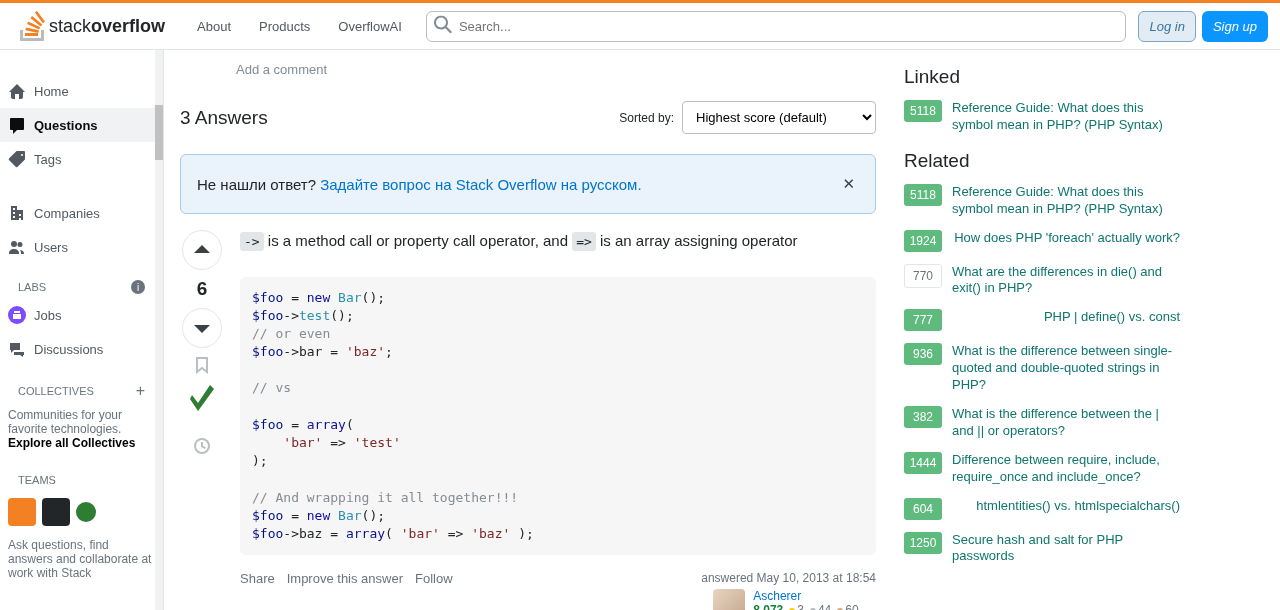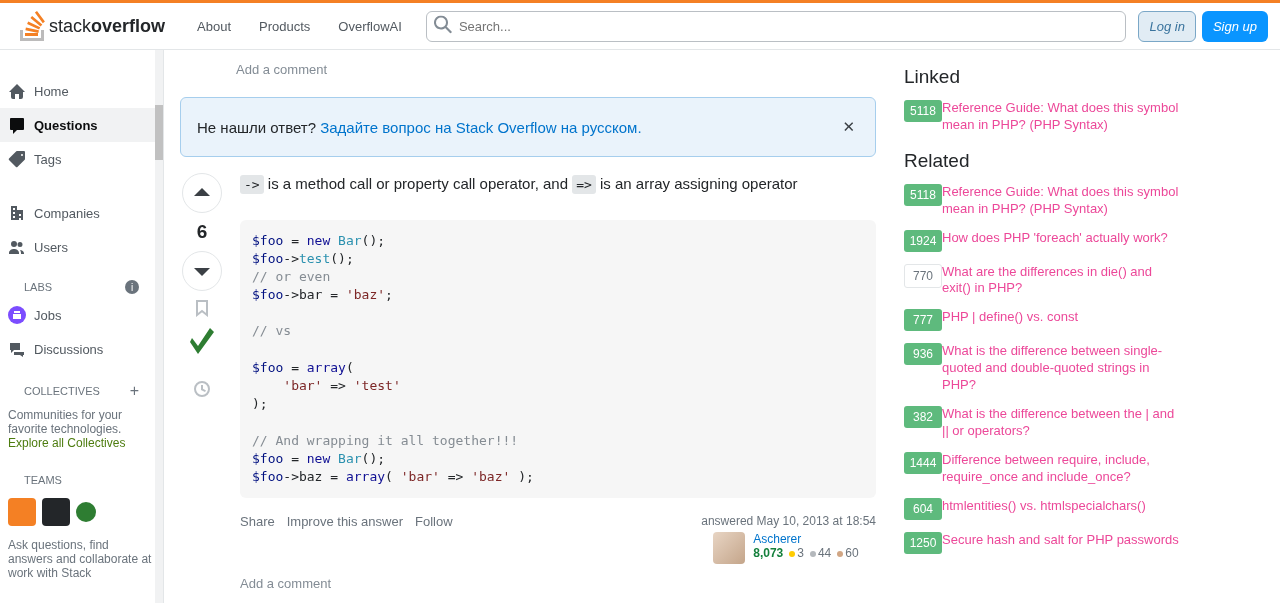--- a/index.html
+++ b/index.html
@@ -16,23 +16,23 @@
 .auth-buttons { display: flex; gap: 6px; }
 .btn { padding: 7px 10px; border-radius: 6px; font-size: 13px; cursor: pointer; border: 1px solid transparent; font-style: italic; }
 .btn-outline { border: 1px solid #7aa7c7; color: #39739d; background: #e1ecf4; }
 .btn-primary { background: #0a95ff; color: #fff; }
 .main-layout { display: flex; }
 .sidebar { width: 164px; border-right: 1px solid #e3e6e8; padding-top: 24px; position: relative; }
 .sidebar-scroll { position: absolute; right: 0; top: 0; width: 8px; height: 100%; background: #f1f2f3; }
 .sidebar-thumb { width: 8px; height: 55px; background: #c1c1c1; margin-top: 55px; }
 .sidebar-item { display: flex; align-items: center; gap: 8px; padding: 8px 8px 8px 8px; color: #525960; cursor: pointer; font-size: 13px; }
 .sidebar-item.active { background: #f1f2f3; font-weight: 700; color: #0c0d0e; border-right: 3px solid #f48024; }
-.sidebar-section { padding: 16px 24px 4px; font-size: 11px; color: #6a737c; display: flex; align-items: center; justify-content: space-between; }
+.sidebar-section { padding: 16px 18px 4px; font-size: 11px; color: #6a737c; display: flex; align-items: center; justify-content: space-between; }
 .sidebar-sub { padding: 4px 8px 8px; font-size: 12px; color: #6a737c; }
-.sidebar-sub a { color: #4d7c0f; font-weight: 400; text-decoration: none; }
+.sidebar-sub a { color: #000000; font-weight: 700; text-decoration: none; }
 .content-area { flex: 1; display: flex; max-width: 1100px; }
 .main-content { flex: 1; padding: 0 16px; max-width: 728px; }
 .right-sidebar { width: 300px; padding: 0 12px; }
 .add-comment { color: #838c95; font-size: 13px; padding: 12px 0 12px 56px; cursor: pointer; }
 .answers-header { display: flex; justify-content: space-between; align-items: center; padding: 12px 0; }
 .answers-title { font-size: 19px; }
 .sort-wrap { display: flex; align-items: center; gap: 8px; font-size: 12px; }
 .sort-select { padding: 7px 32px 7px 9px; border: 1px solid #babfc4; border-radius: 4px; font-size: 13px; background: #fff; }
 .notice { background: #eaf3fb; border: 1px solid #a6ceed; border-radius: 6px; padding: 16px; margin: 8px 0 16px; display: flex; justify-content: space-between; align-items: center; font-size: 15px; }
 .notice a { color: #0074cc; text-decoration: none; }
@@ -59,24 +59,24 @@
 .answer-meta .user-link { color: #0074cc; }
 .user-card { display: flex; gap: 8px; margin-top: 4px; padding-left: 12px; }
 .avatar { width: 32px; height: 32px; background: #d6d9dc; border-radius: 4px; background: linear-gradient(135deg, #e8d5c4, #c4a58a); }
 .user-rep { color: #6a737c; }
 .user-rep b { color: #15803d; text-align: right; }
 .badge-dot { display: inline-block; width: 6px; height: 6px; border-radius: 50%; margin: 0 2px 0 6px; }
 .gold { background: #ffcc01; }
 .silver { background: #b4b8bc; }
 .bronze { background: #d1a684; }
 .side-heading { font-size: 19px; margin: 16px 0 12px; }
-.side-link-row { display: flex; margin-bottom: 12px; align-items: flex-start; }
+.side-link-row { display: flex; gap: 10px; margin-bottom: 12px; align-items: flex-start; justify-content: space-between; }
 .link-score { min-width: 38px; text-align: center; padding: 4px 0; border-radius: 3px; font-size: 12px; color: #fff; background: #5eba7d; }
 .link-score.low { background: #fff; color: #6a737c; border: 1px solid #e3e6e8; }
-.side-link { color: #ec4899; text-decoration: none; font-size: 13px; line-height: 1.3; }
+.side-link { color: #0f766e; text-decoration: none; font-size: 13px; line-height: 1.3; }
 .teams-logos { display: flex; gap: 6px; align-items: center; margin: 8px 0; }
 .tlogo { width: 28px; height: 28px; border-radius: 4px; }
 .tl1 { background: #f48024; }
 .tl2 { background: #232629; }
 .tl3 { background: #2e7d32; border-radius: 50%; width: 20px; height: 20px; }
 </style>
 </head>
 <body>
 
 <div class="topbar">
@@ -170,20 +170,27 @@
     </div>
     <div class="sidebar-sub">Ask questions, find answers and collaborate at work with Stack</div>
     <div class="sidebar-scroll">
         <div class="sidebar-thumb"></div>
       </div>
   </div>
 
   <div class="content-area">
     <div class="main-content">
       <div class="add-comment">Add a comment</div>
+      <div class="answers-header">
+        <div class="answers-title">3 Answers</div>
+        <div class="sort-wrap">
+          <span>Sorted by:</span>
+          <select class="sort-select"><option>Highest score (default)</option></select>
+        </div>
+      </div>
       <div class="notice">
         <div><span>Не нашли ответ? </span><a>Задайте вопрос на Stack Overflow на русском.</a></div>
         <span class="close-x">✕</span>
       </div>
       <div class="answer-layout">
         <div class="vote-col">
           <div class="vote-btn">
               <svg width="18" height="18" viewBox="0 0 18 18">
                 <path fill="#3b4045" d="M1 12h16L9 4l-8 8z"></path>
               </svg>

